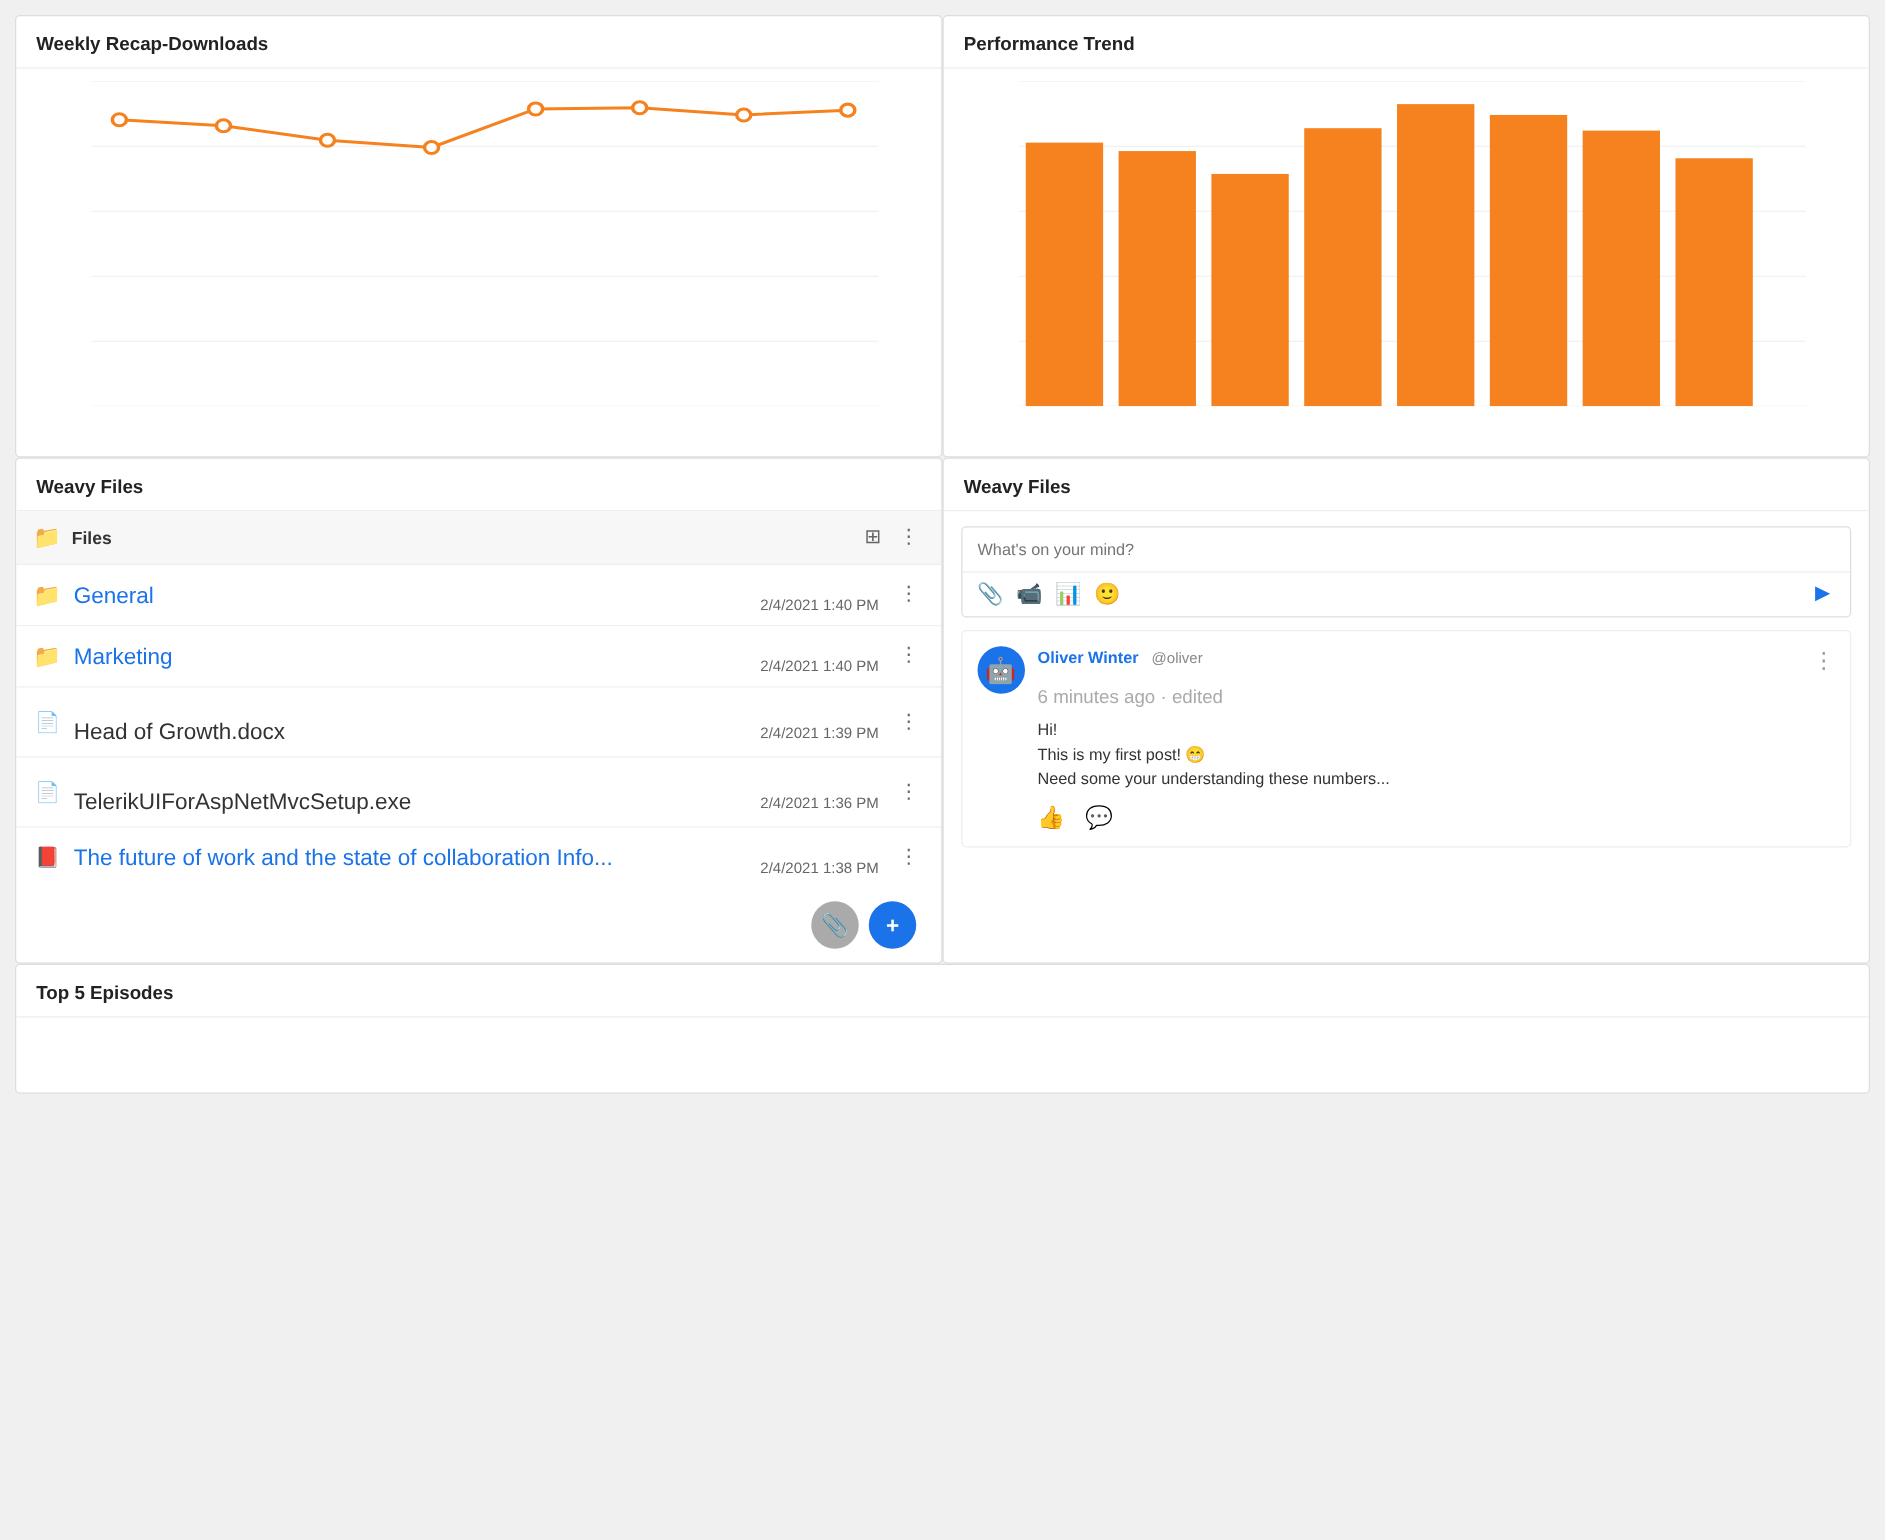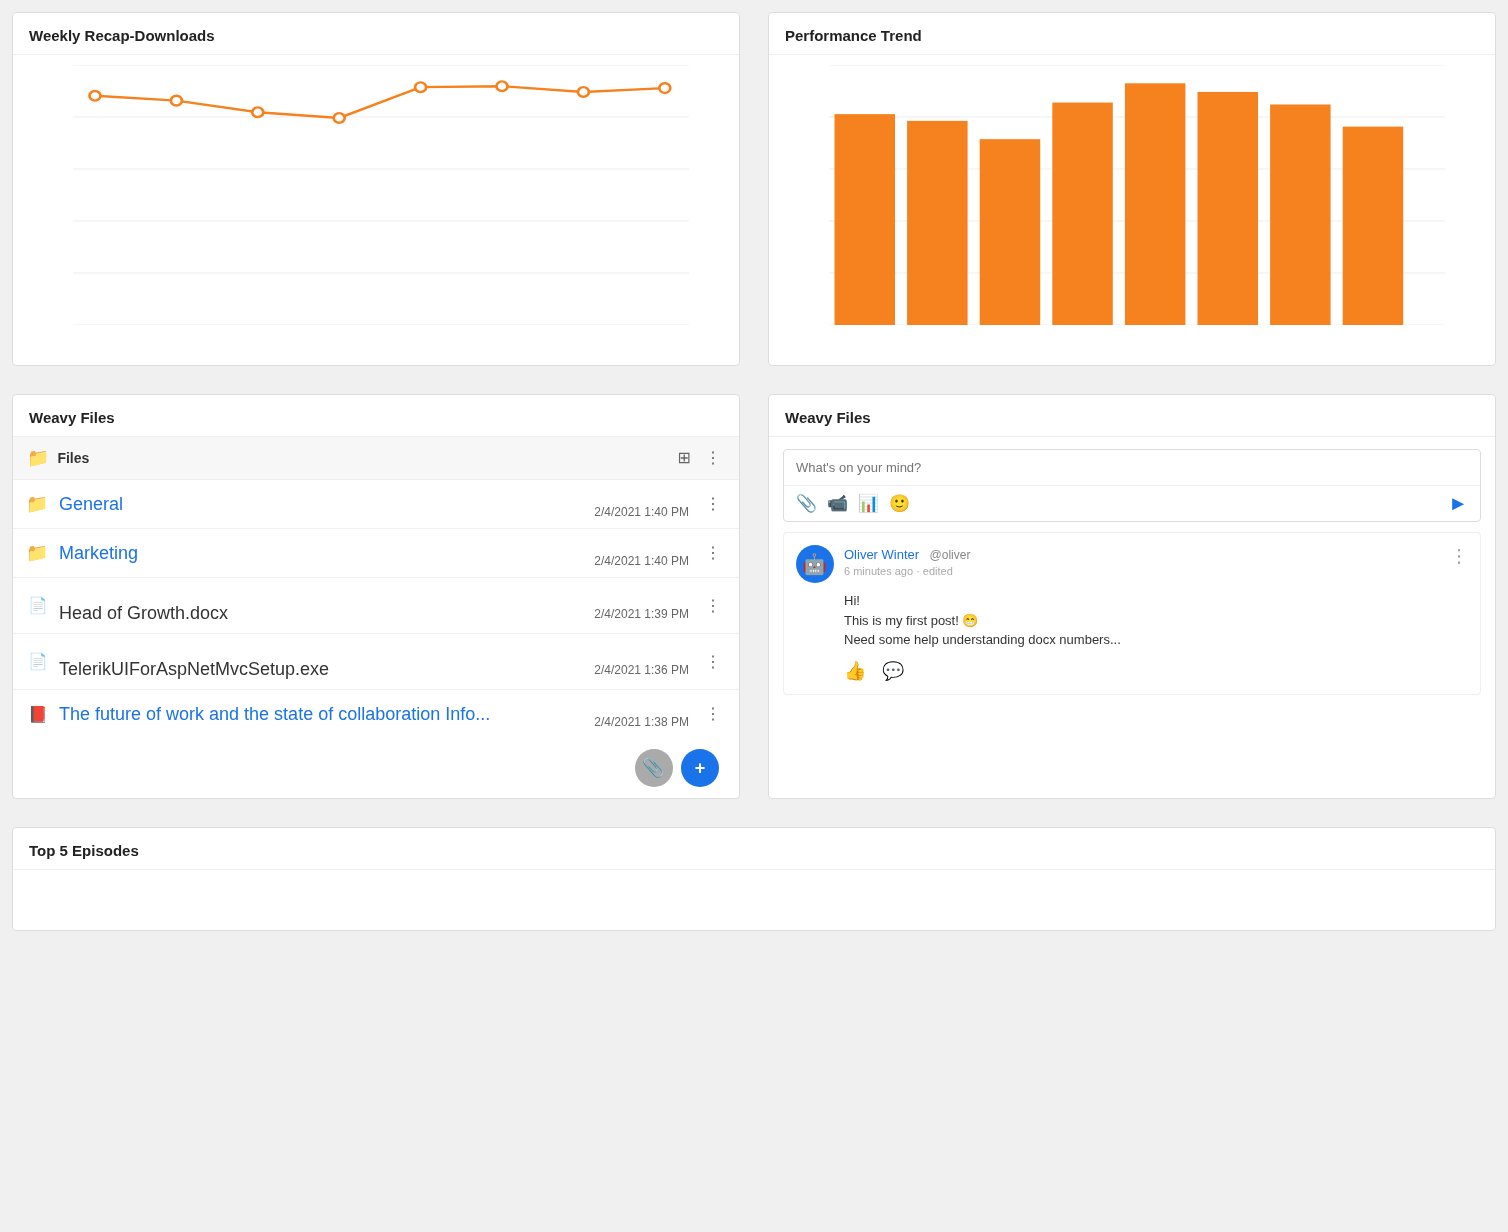--- a/index.html
+++ b/index.html
@@ -6,21 +6,21 @@
     body {
       font-family: Arial, sans-serif;
       background: #f0f0f0;
       padding: 12px;
       color: #333;
     }
     .dashboard {
       display: grid;
       grid-template-columns: 1fr 1fr;
       grid-template-rows: auto auto auto;
-      gap: 28px;
+      gap: 0;
     }
     .panel {
       background: #fff;
       border: 1px solid #ddd;
       border-radius: 4px;
       overflow: hidden;
     }
     .panel-title {
       font-size: 15px;
       font-weight: 600;
@@ -190,32 +190,32 @@
       display: flex;
       align-items: center;
       justify-content: center;
       font-size: 20px;
       margin-right: 10px;
       flex-shrink: 0;
     }
     .feed-user-info { flex: 1; }
     .feed-username {
       font-size: 13px;
-      font-weight: 400;
+      font-weight: 700;
       color: #1a73e8;
     }
     .feed-handle {
       font-size: 12px;
       color: #888;
       margin-top: 44px;
     }
     .feed-meta {
-      font-size: 11px;
+      font-size: 15px;
       color: #aaa;
-      margin-top: 2px;
+      margin-top: 14px;
     }
     .feed-more-btn {
       background: none;
       border: none;
       cursor: pointer;
       color: #999;
       font-size: 18px;
     }
     .feed-post-body {
       font-size: 13px;
@@ -407,21 +407,21 @@
             <span class="feed-username">Oliver Winter</span>
             <span class="feed-handle" style="margin-left:6px;">@oliver</span>
           </div>
           <div class="feed-meta">6 minutes ago · edited</div>
         </div>
         <button class="feed-more-btn">⋮</button>
       </div>
       <div class="feed-post-body">
         <div>Hi!</div>
         <div>This is my first post! 😁</div>
-        <div>Need some help understanding docx numbers...</div>
+        <div>Need some your understanding these numbers...</div>
       </div>
       <div class="feed-actions">
         <button class="feed-action-btn">👍</button>
         <button class="feed-action-btn">💬</button>
       </div>
     </div>
   </div>
 
   <div class="panel top5-panel">
     <div class="panel-title">Top 5 Episodes</div>

